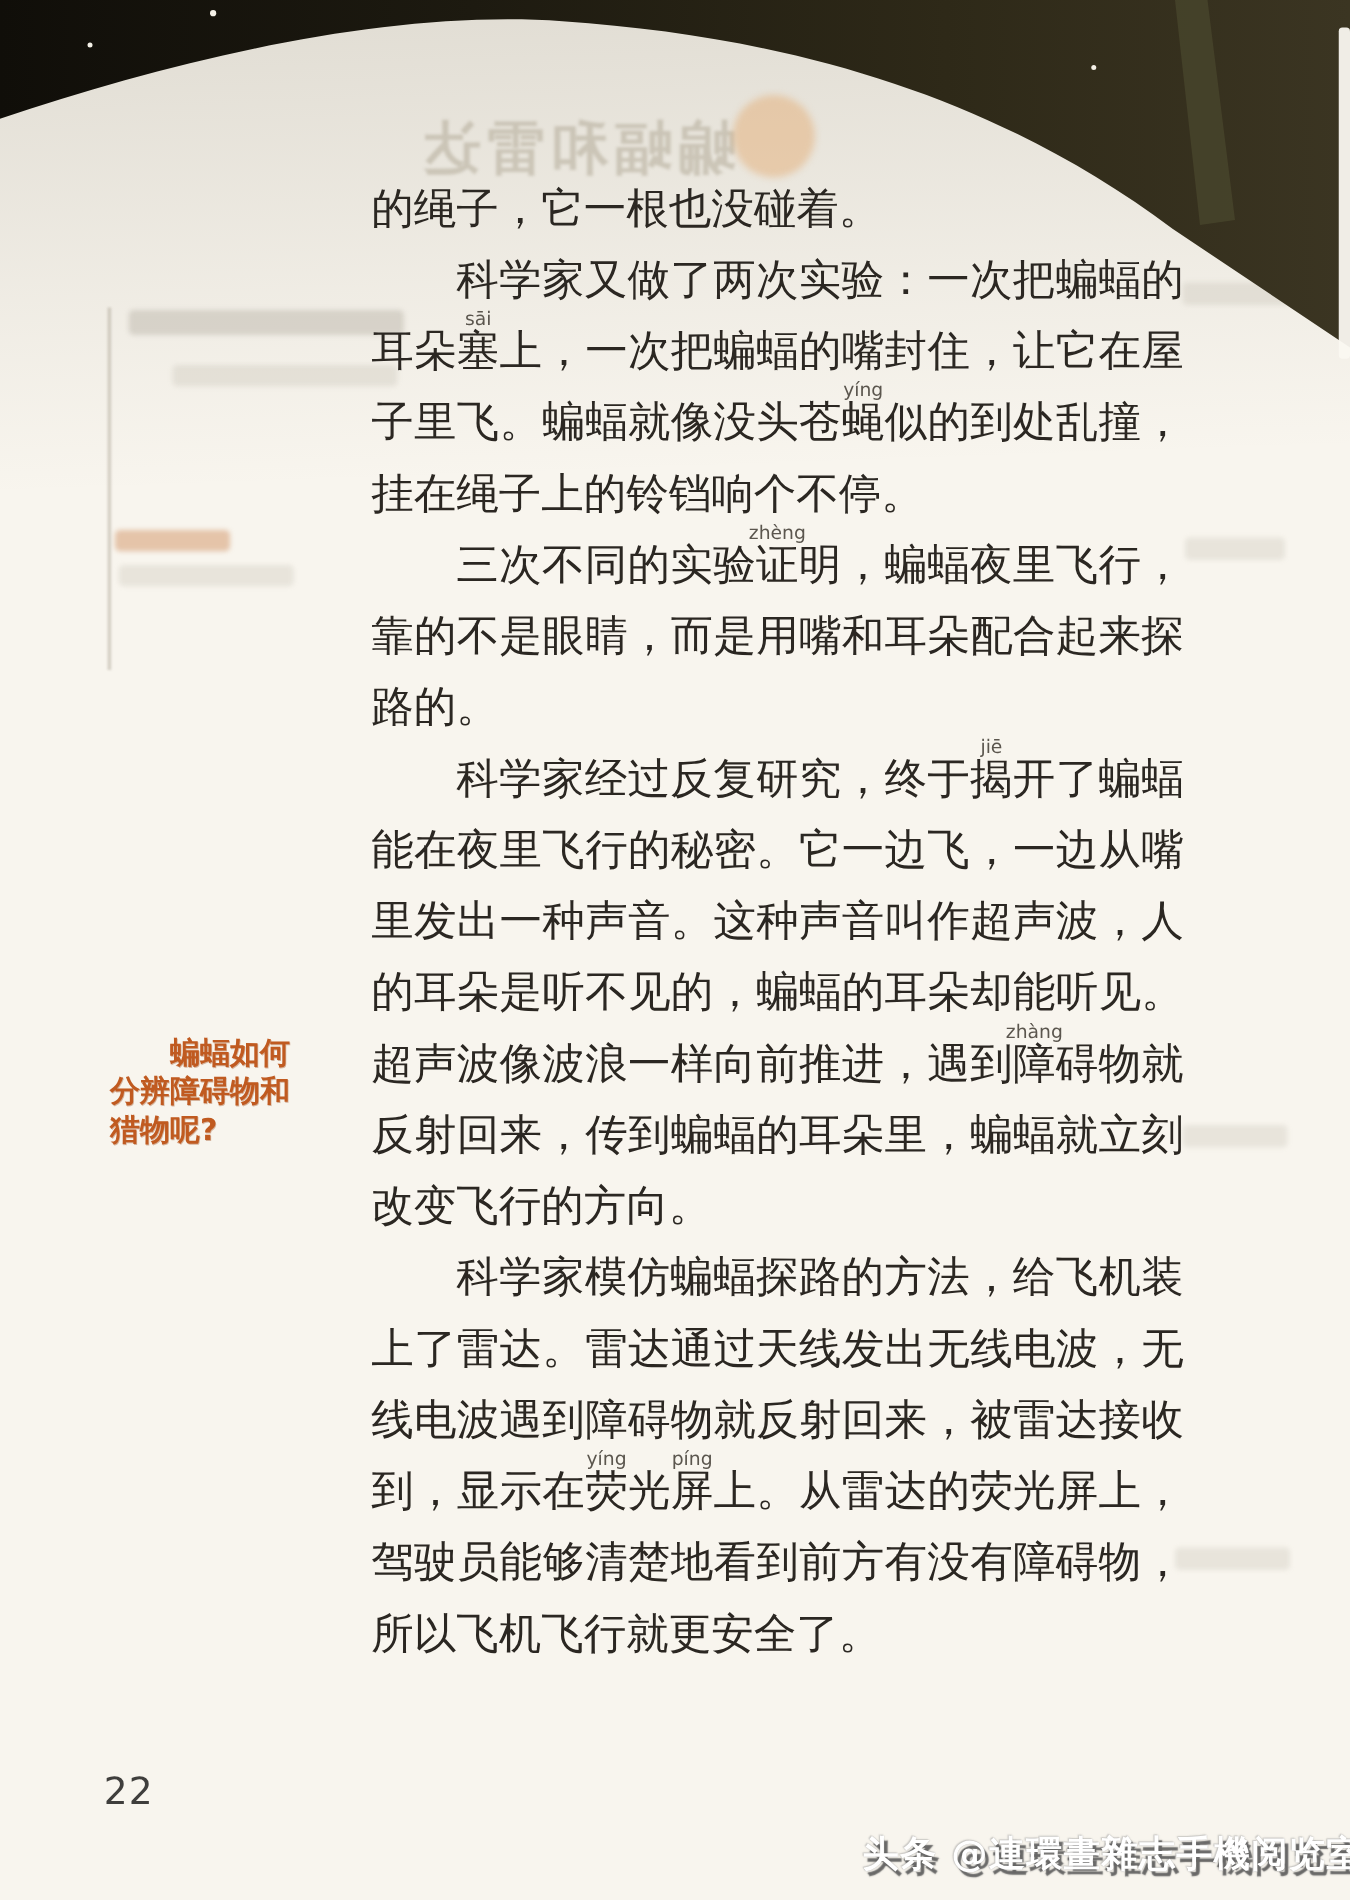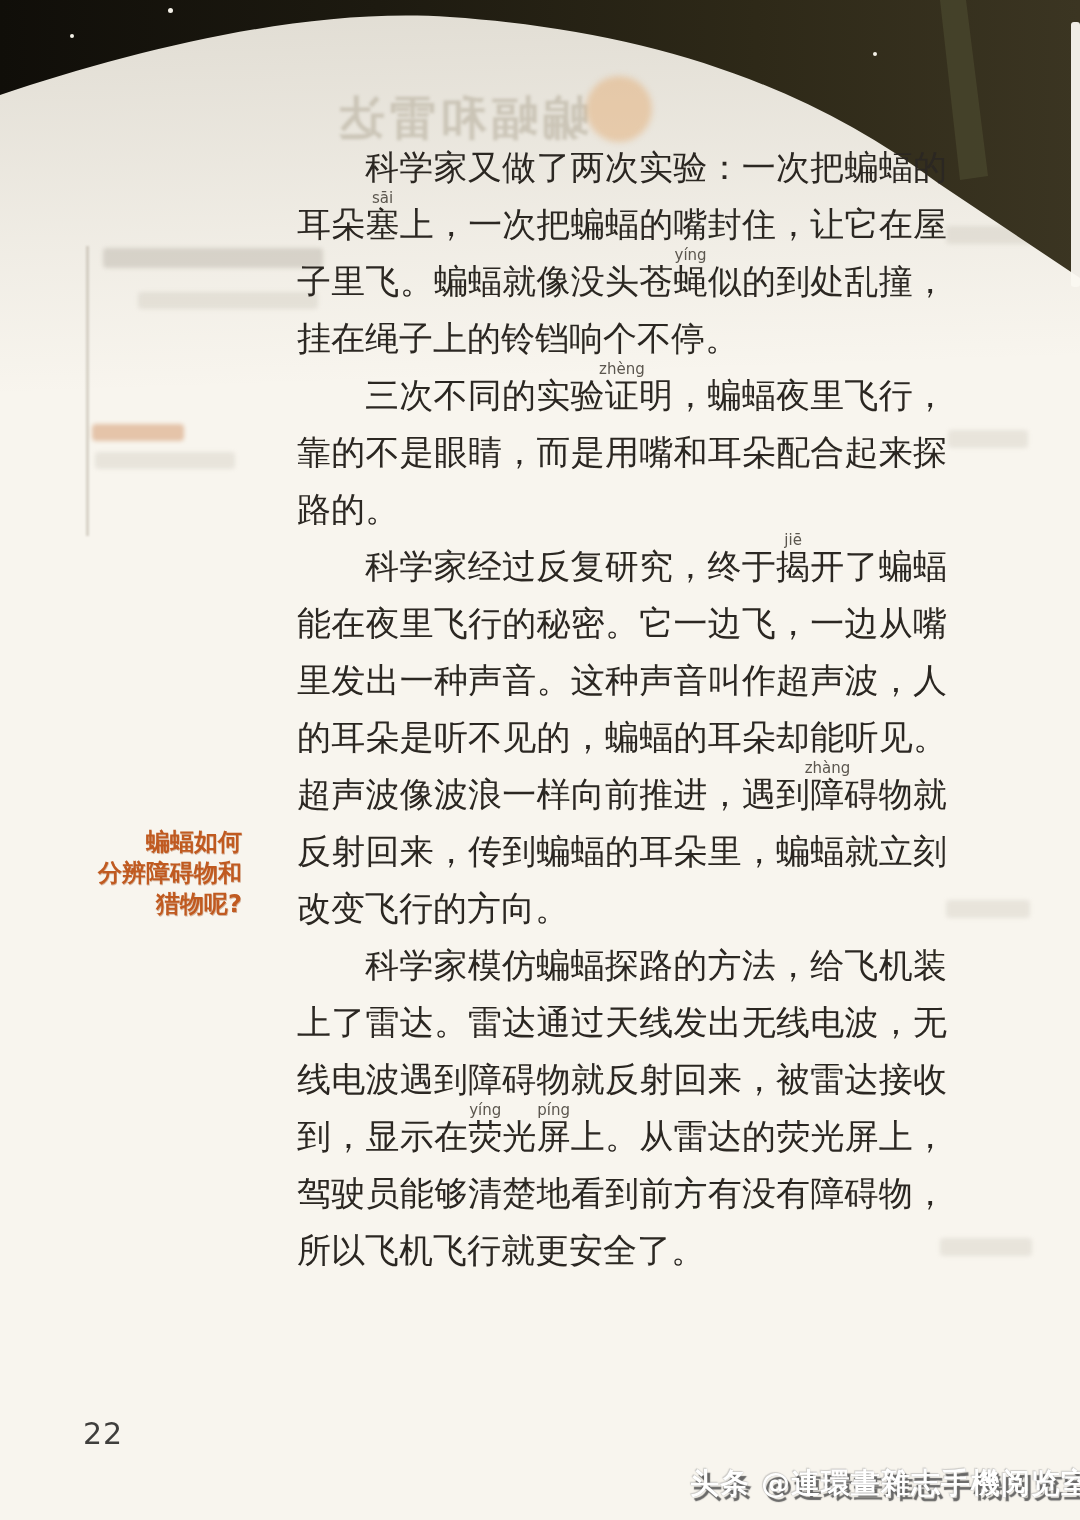--- a/index.html
+++ b/index.html
@@ -48,21 +48,20 @@
     position:absolute; left:50%; top:-13px; transform:translateX(-50%);
     font-size:15px; line-height:15px; color:#5b564e;
     letter-spacing:0; white-space:nowrap; text-indent:0;
   }
   
   .margin-note {
     position:absolute; left:88px; top:827px; width:154px; z-index:5;
     font-size:24px; line-height:31px; font-weight:bold;
     color:#c05a20; text-indent:2em;
     text-shadow:0.6px 0.8px 0 rgba(150,60,10,.35);
-    text-align:right;
   }
   
   .page-number {
     position:absolute; left:83px; top:1372px; z-index:5;
     font-size:30px; color:#3f3e3c; letter-spacing:1px;margin-top:44px;
   }
   
   .watermark {
     position:absolute; left:690px; top:1464px; z-index:6;
     font-size:29px; font-weight:bold; letter-spacing:1px; white-space:nowrap;
@@ -98,20 +97,21 @@
   </defs>
   <path d="M0,0 H1080 V278 L938,183 C800,80 640,30 450,17 C310,7 140,48 0,95 Z" fill="url(#gdark)"></path>
   <path d="M940,0 L966,0 L988,176 L960,180 Z" fill="#62643f" opacity="0.33"></path>
   <rect x="1071" y="22" width="9" height="265" rx="3" fill="#faf8f1" opacity="0.95"></rect>
 </svg>
 <div class="speck" style="left:168px; top:8px;  width:5px; height:5px;"></div>
 <div class="speck" style="left:70px;  top:34px; width:4px; height:4px;"></div>
 <div class="speck" style="left:873px; top:52px; width:4px; height:4px;"></div>
 
 <main class="lesson-text">
+    <p>的绳子，它一根也没碰着。</p>
     <p class="indent">科学家又做了两次实验：一次把蝙蝠的耳朵<span class="py" data-rt="sāi">塞</span>上，一次把蝙蝠的嘴封住，让它在屋子里飞。蝙蝠就像没头苍<span class="py" data-rt="yíng">蝇</span>似的到处乱撞，挂在绳子上的铃铛响个不停。</p>
     <p class="indent">三次不同的实验<span class="py" data-rt="zhèng">证</span>明，蝙蝠夜里飞行，靠的不是眼睛，而是用嘴和耳朵配合起来探路的。</p>
     <p class="indent">科学家经过反复研究，终于<span class="py" data-rt="jiē">揭</span>开了蝙蝠能在夜里飞行的秘密。它一边飞，一边从嘴里发出一种声音。这种声音叫作超声波，人的耳朵是听不见的，蝙蝠的耳朵却能听见。超声波像波浪一样向前推进，遇到<span class="py" data-rt="zhàng">障</span>碍物就反射回来，传到蝙蝠的耳朵里，蝙蝠就立刻改变飞行的方向。</p>
     <p class="indent">科学家模仿蝙蝠探路的方法，给飞机装上了雷达。雷达通过天线发出无线电波，无线电波遇到障碍物就反射回来，被雷达接收到，显示在<span class="py" data-rt="yíng">荧</span>光<span class="py" data-rt="píng">屏</span>上。从雷达的荧光屏上，驾驶员能够清楚地看到前方有没有障碍物，所以飞机飞行就更安全了。</p>
   </main>
 
 <div class="margin-note">蝙蝠如何分辨障碍物和猎物呢?</div>
 
 <div class="page-number">22</div>
 

